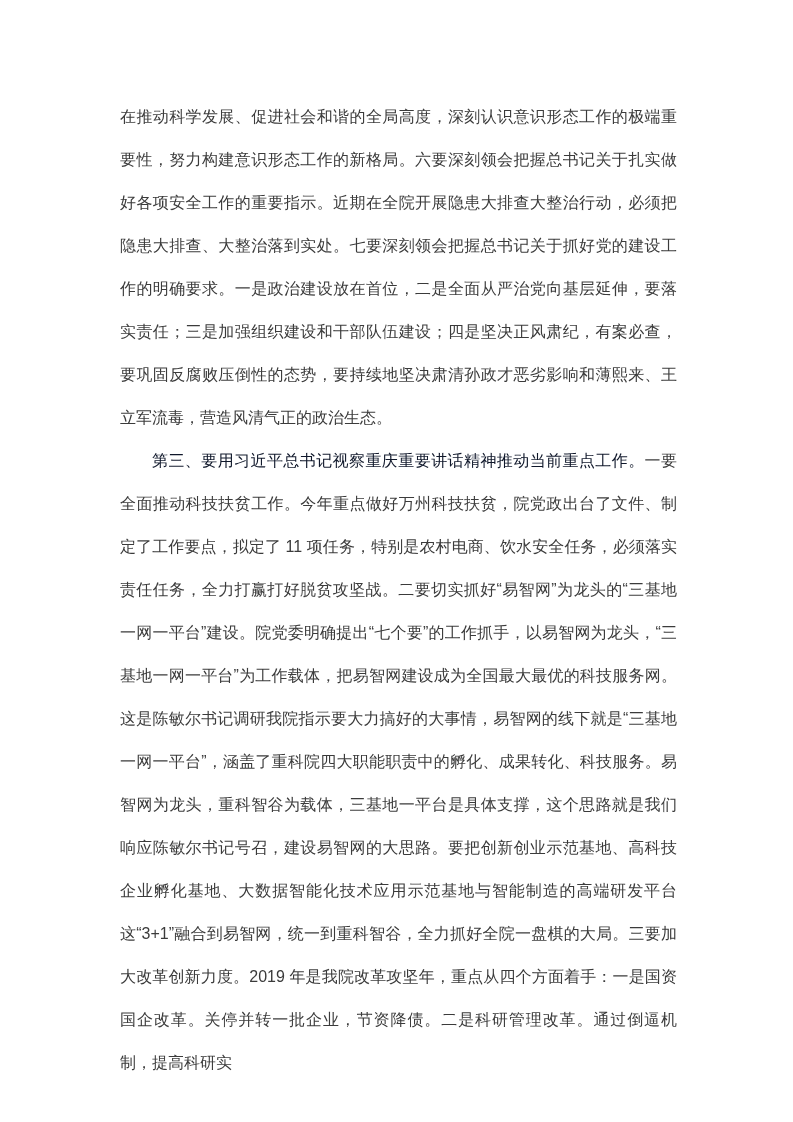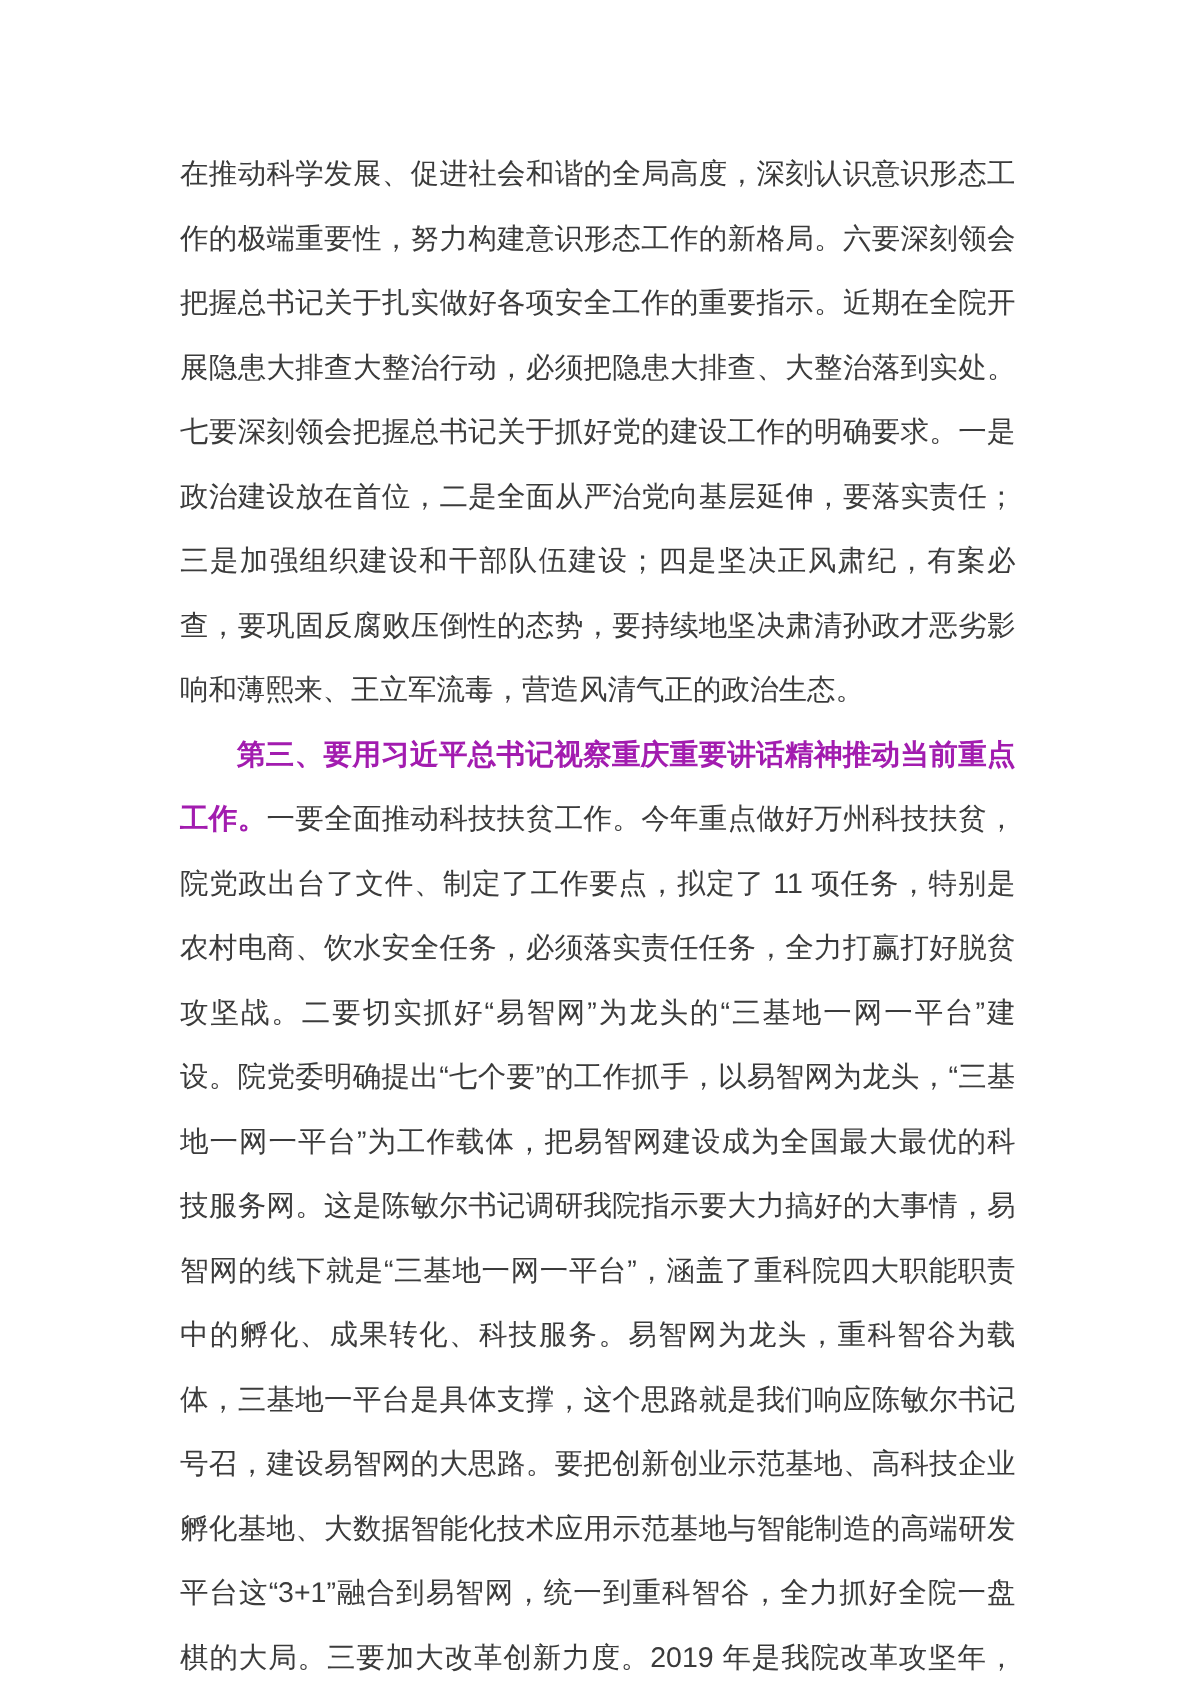--- a/index.html
+++ b/index.html
@@ -14,33 +14,33 @@
     margin: 0;
     background: #ffffff;
     box-sizing: border-box;
     padding: 95px 116px 0 120px;
     overflow: hidden;
     font-family: "Liberation Sans", "DejaVu Sans", sans-serif;
   }
   .para {
     margin: 0;
     padding: 0;
-    font-size: 19px;
+    font-size: 16px;
     line-height: 43px;
     color: #3b3b3b;
     text-align: justify;
     letter-spacing: 0;
     word-break: break-all;
   }
   .para.indented {
     text-indent: 2em;
   }
   .bold-lead {
-    font-weight: 700;
-    color: #a21caf;
+    font-weight: 400;
+    color: #0f172a;
   }
 </style>
 </head>
 <body>
 
 <div class="page">
   <p class="para"><span>在推动科学发展、促进社会和谐的全局高度，深刻认识意识形态工作的极端重要性，努力构建意识形态工作的新格局。六要深刻领会把握总书记关于扎实做好各项安全工作的重要指示。近期在全院开展隐患大排查大整治行动，必须把隐患大排查、大整治落到实处。七要深刻领会把握总书记关于抓好党的建设工作的明确要求。一是政治建设放在首位，二是全面从严治党向基层延伸，要落实责任；三是加强组织建设和干部队伍建设；四是坚决正风肃纪，有案必查，要巩固反腐败压倒性的态势，要持续地坚决肃清孙政才恶劣影响和薄熙来、王立军流毒，营造风清气正的政治生态。</span></p>
 
   <p class="para indented"><span class="bold-lead">第三、要用习近平总书记视察重庆重要讲话精神推动当前重点工作。</span><span>一要全面推动科技扶贫工作。今年重点做好万州科技扶贫，院党政出台了文件、制定了工作要点，拟定了 11 项任务，特别是农村电商、饮水安全任务，必须落实责任任务，全力打赢打好脱贫攻坚战。二要切实抓好“易智网”为龙头的“三基地一网一平台”建设。院党委明确提出“七个要”的工作抓手，以易智网为龙头，“三基地一网一平台”为工作载体，把易智网建设成为全国最大最优的科技服务网。这是陈敏尔书记调研我院指示要大力搞好的大事情，易智网的线下就是“三基地一网一平台”，涵盖了重科院四大职能职责中的孵化、成果转化、科技服务。易智网为龙头，重科智谷为载体，三基地一平台是具体支撑，这个思路就是我们响应陈敏尔书记号召，建设易智网的大思路。要把创新创业示范基地、高科技企业孵化基地、大数据智能化技术应用示范基地与智能制造的高端研发平台这“3+1”融合到易智网，统一到重科智谷，全力抓好全院一盘棋的大局。三要加大改革创新力度。2019 年是我院改革攻坚年，重点从四个方面着手：一是国资国企改革。关停并转一批企业，节资降债。二是科研管理改革。通过倒逼机制，提高科研实</span></p>
 </div>

